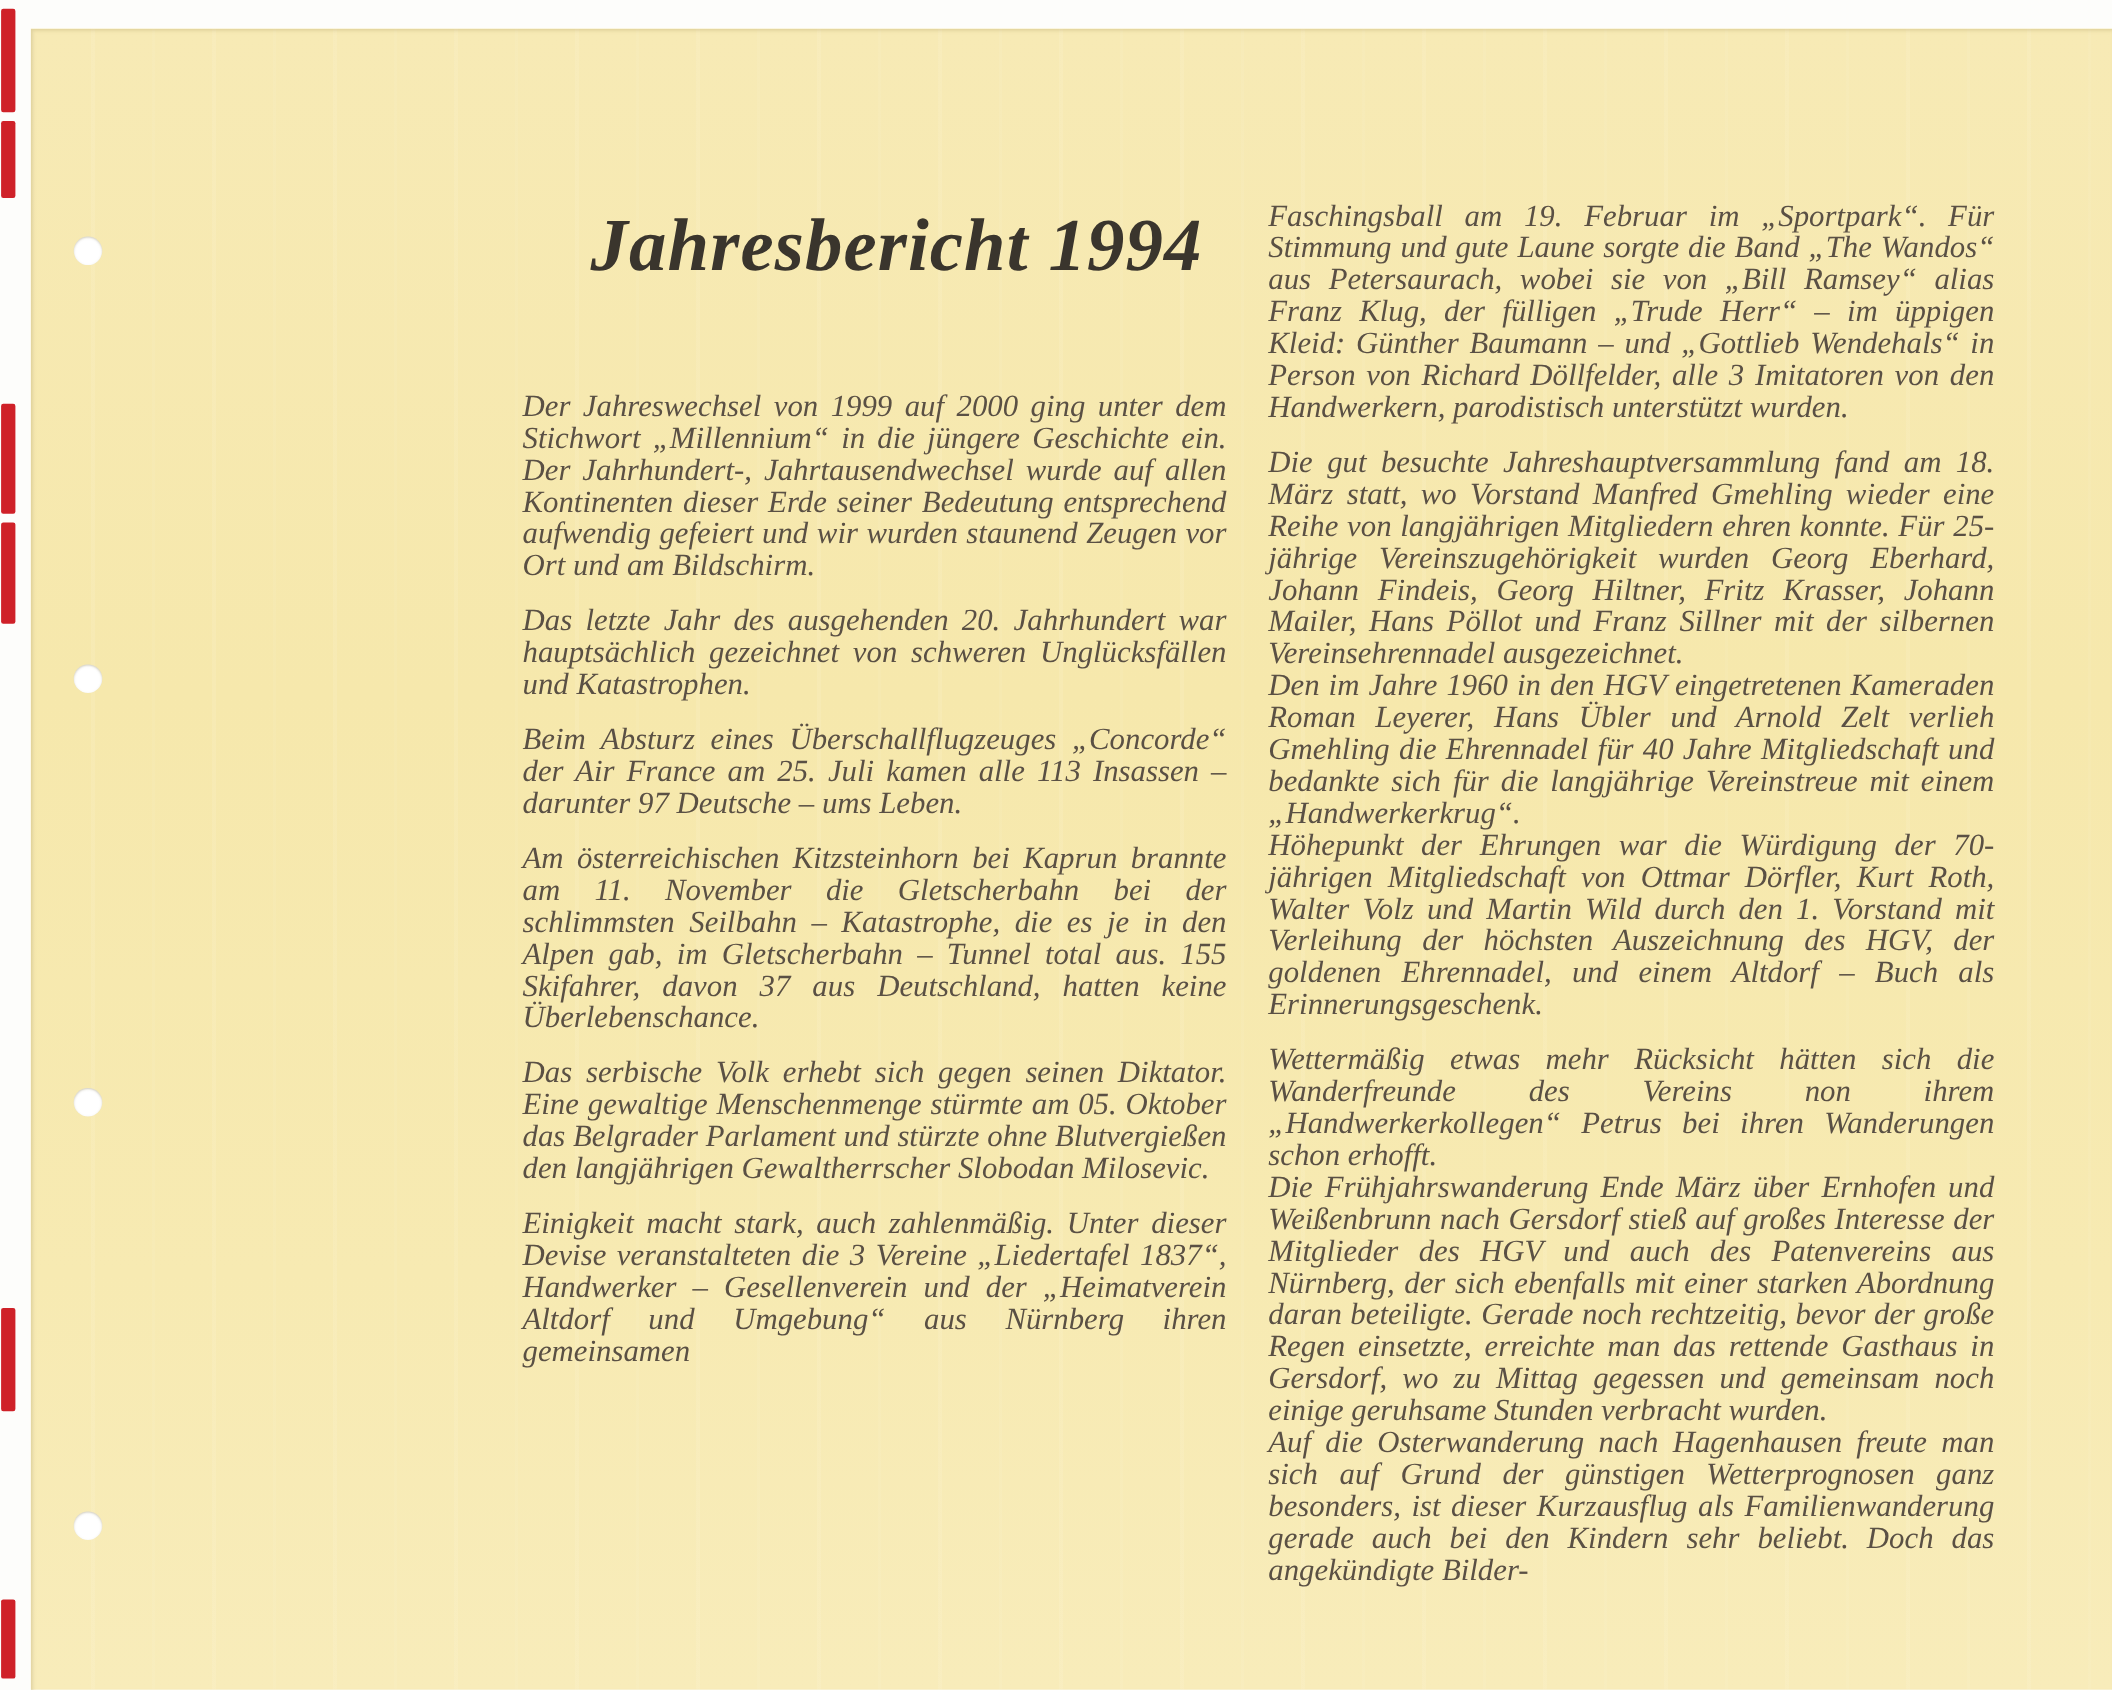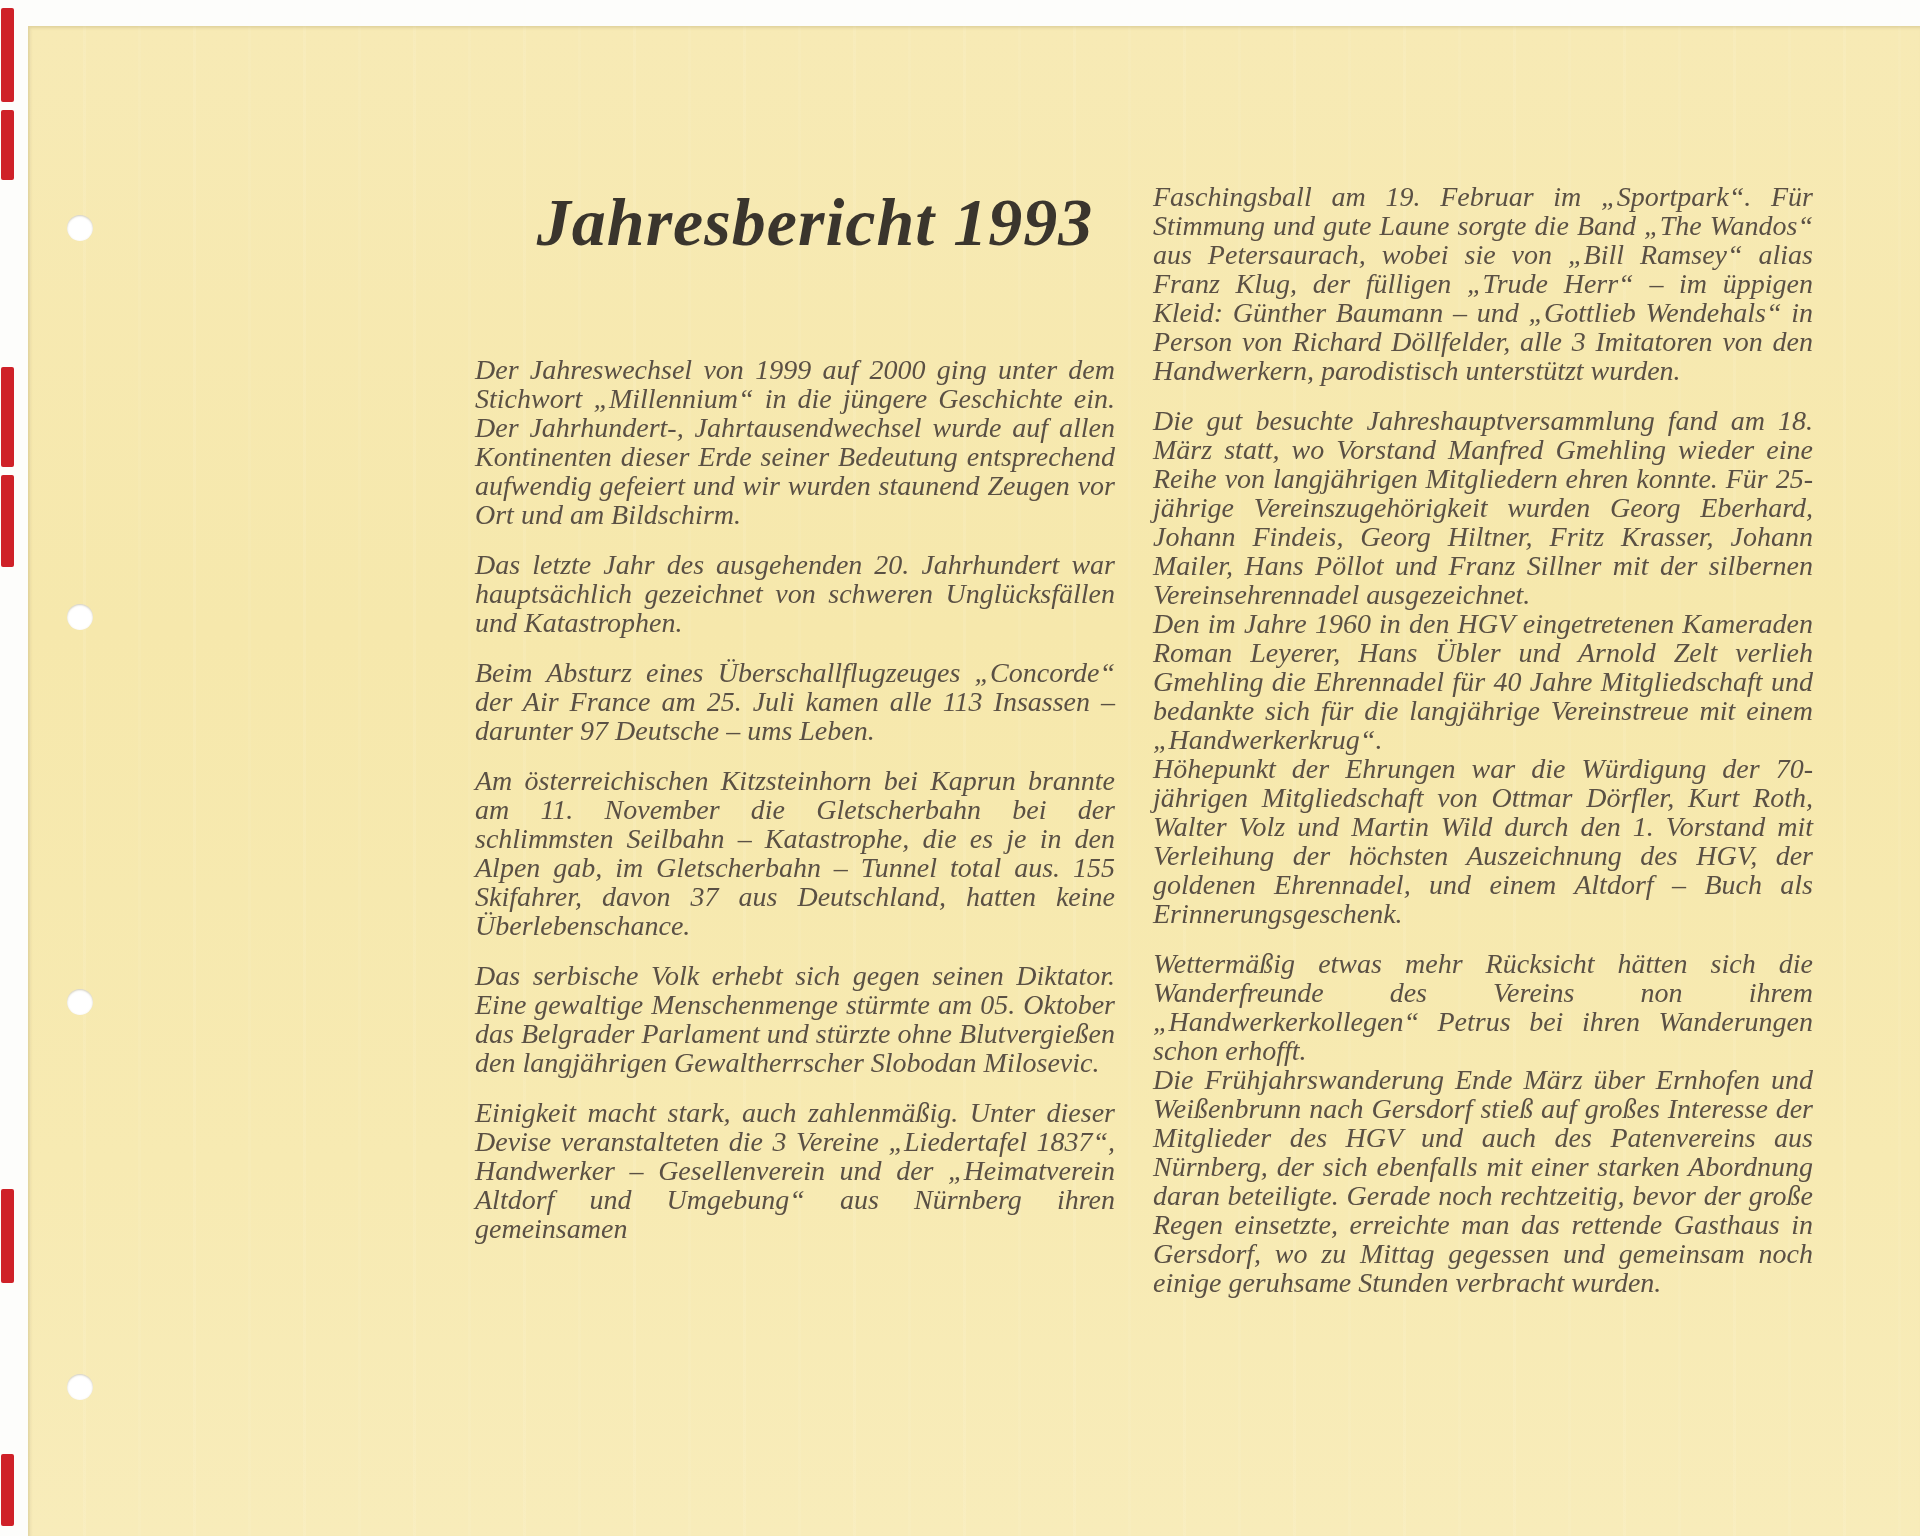--- a/index.html
+++ b/index.html
@@ -94,34 +94,35 @@
   <div class="edge-mark" style="top:1189px;height:94px;"></div>
   <div class="edge-mark" style="top:1454px;height:72px;"></div>
 
   <div class="paper">
 
     <div class="hole" style="top:189px;"></div>
     <div class="hole" style="top:578px;"></div>
     <div class="hole" style="top:963px;"></div>
     <div class="hole" style="top:1348px;"></div>
 
-    <h1 class="page-title">Jahresbericht 1993</h1>
+    <h1 class="page-title">Jahresbericht 1994</h1>
 
     <div class="col col-left">
       <p>Der Jahreswechsel von 1999 auf 2000 ging unter dem Stichwort „Millennium“ in die jüngere Geschichte ein. Der Jahrhundert-, Jahrtausendwechsel wurde auf allen Kontinenten dieser Erde seiner Bedeutung entsprechend aufwendig gefeiert und wir wurden staunend Zeugen vor Ort und am Bildschirm.</p>
       <p class="gap">Das letzte Jahr des ausgehenden 20. Jahrhundert war hauptsächlich gezeichnet von schweren Unglücksfällen und Katastrophen.</p>
       <p class="gap">Beim Absturz eines Überschallflugzeuges „Concorde“ der Air France am 25. Juli kamen alle 113 Insassen – darunter 97 Deutsche – ums Leben.</p>
       <p class="gap">Am österreichischen Kitzsteinhorn bei Kaprun brannte am 11. November die Gletscherbahn bei der schlimmsten Seilbahn – Katastrophe, die es je in den Alpen gab, im Gletscherbahn – Tunnel total aus. 155 Skifahrer, davon 37 aus Deutschland, hatten keine Überlebenschance.</p>
       <p class="gap">Das serbische Volk erhebt sich gegen seinen Diktator. Eine gewaltige Menschenmenge stürmte am 05. Oktober das Belgrader Parlament und stürzte ohne Blutvergießen den langjährigen Gewaltherrscher Slobodan Milosevic.</p>
       <p class="gap">Einigkeit macht stark, auch zahlenmäßig. Unter dieser Devise veranstalteten die 3 Vereine „Liedertafel 1837“, Handwerker – Gesellenverein und der „Heimatverein Altdorf und Umgebung“ aus Nürnberg ihren gemeinsamen</p>
     </div>
 
     <div class="col col-right">
       <p>Faschingsball am 19. Februar im „Sportpark“. Für Stimmung und gute Laune sorgte die Band „The Wandos“ aus Petersaurach, wobei sie von „Bill Ramsey“ alias Franz Klug, der fülligen „Trude Herr“ – im üppigen Kleid: Günther Baumann – und „Gottlieb Wendehals“ in Person von Richard Döllfelder, alle 3 Imitatoren von den Handwerkern, parodistisch unterstützt wurden.</p>
       <p class="gap">Die gut besuchte Jahreshauptversammlung fand am 18. März statt, wo Vorstand Manfred Gmehling wieder eine Reihe von langjährigen Mitgliedern ehren konnte. Für 25-jährige Vereinszugehörigkeit wurden Georg Eberhard, Johann Findeis, Georg Hiltner, Fritz Krasser, Johann Mailer, Hans Pöllot und Franz Sillner mit der silbernen Vereinsehrennadel ausgezeichnet.</p>
       <p>Den im Jahre 1960 in den HGV eingetretenen Kameraden Roman Leyerer, Hans Übler und Arnold Zelt verlieh Gmehling die Ehrennadel für 40 Jahre Mitgliedschaft und bedankte sich für die langjährige Vereinstreue mit einem „Handwerkerkrug“.</p>
       <p>Höhepunkt der Ehrungen war die Würdigung der 70-jährigen Mitgliedschaft von Ottmar Dörfler, Kurt Roth, Walter Volz und Martin Wild durch den 1. Vorstand mit Verleihung der höchsten Auszeichnung des HGV, der goldenen Ehrennadel, und einem Altdorf – Buch als Erinnerungsgeschenk.</p>
       <p class="gap">Wettermäßig etwas mehr Rücksicht hätten sich die Wanderfreunde des Vereins non ihrem „Handwerkerkollegen“ Petrus bei ihren Wanderungen schon erhofft.</p>
       <p>Die Frühjahrswanderung Ende März über Ernhofen und Weißenbrunn nach Gersdorf stieß auf großes Interesse der Mitglieder des HGV und auch des Patenvereins aus Nürnberg, der sich ebenfalls mit einer starken Abordnung daran beteiligte. Gerade noch rechtzeitig, bevor der große Regen einsetzte, erreichte man das rettende Gasthaus in Gersdorf, wo zu Mittag gegessen und gemeinsam noch einige geruhsame Stunden verbracht wurden.</p>
+      <p>Auf die Osterwanderung nach Hagenhausen freute man sich auf Grund der günstigen Wetterprognosen ganz besonders, ist dieser Kurzausflug als Familienwanderung gerade auch bei den Kindern sehr beliebt. Doch das angekündigte Bilder-</p>
     </div>
 
   </div>
 </div>
 
 </body></html>

